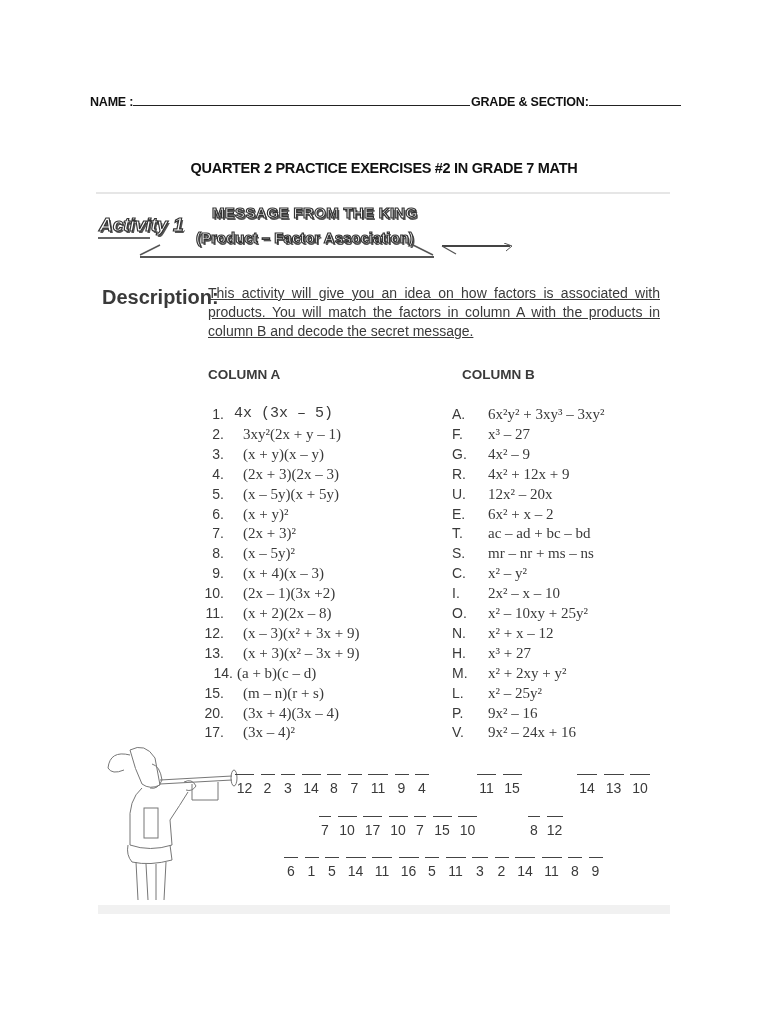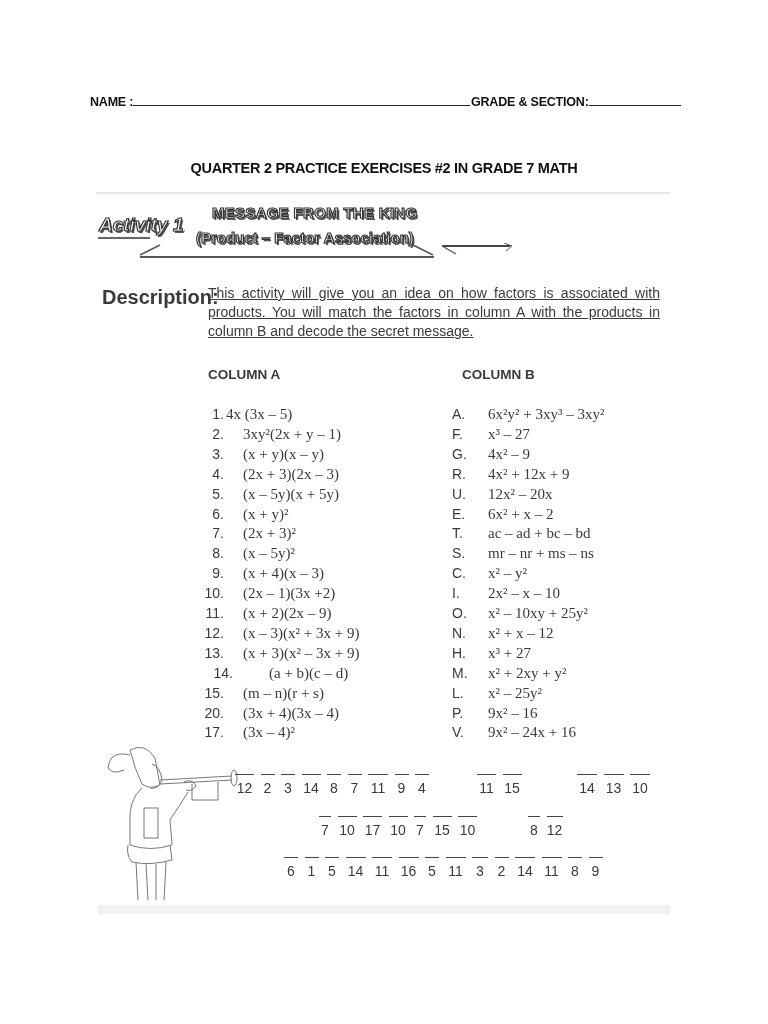--- a/index.html
+++ b/index.html
@@ -51,21 +51,21 @@
 
 <div class="abs desc-label" style="left:102px; top:286px;">Description:</div>
 <div class="abs desc-text" style="left:208px; top:284px; width:452px;text-decoration:underline;">This activity will give you an idea on how factors is associated with products. You will match the factors in column A with the products in column B and decode the secret message.</div>
 
 <div class="abs col-head" style="left:208px; top:367px;">COLUMN A</div>
 <div class="abs col-head" style="left:462px; top:367px;">COLUMN B</div>
 
 <div id="colA">
     <div class="row" style="left: 200px; top: 405px; width: 230px;">
       <span class="num" style="left: 0px; width: 24px;">1.</span>
-      <span class="expr" style="left: 26px;">4x (3x – 5)</span>
+      <span class="expr" style="left: 34px; font-family: Liberation Mono, monospace;">4x (3x – 5)</span>
     </div>
     <div class="row" style="left: 200px; top: 424.9px; width: 230px;">
       <span class="num" style="left: 0px; width: 24px;">2.</span>
       <span class="expr" style="left: 43px;">3xy²(2x + y – 1)</span>
     </div>
     <div class="row" style="left: 200px; top: 444.8px; width: 230px;">
       <span class="num" style="left: 0px; width: 24px;">3.</span>
       <span class="expr" style="left: 43px;">(x + y)(x – y)</span>
     </div>
     <div class="row" style="left: 200px; top: 464.7px; width: 230px;">
@@ -91,33 +91,33 @@
     <div class="row" style="left: 200px; top: 564.2px; width: 230px;">
       <span class="num" style="left: 0px; width: 24px;">9.</span>
       <span class="expr" style="left: 43px;">(x + 4)(x – 3)</span>
     </div>
     <div class="row" style="left: 200px; top: 584.1px; width: 230px;">
       <span class="num" style="left: 0px; width: 24px;">10.</span>
       <span class="expr" style="left: 43px;">(2x – 1)(3x +2)</span>
     </div>
     <div class="row" style="left: 200px; top: 604px; width: 230px;">
       <span class="num" style="left: 0px; width: 24px;">11.</span>
-      <span class="expr" style="left: 43px;">(x + 2)(2x – 9)</span>
+      <span class="expr" style="left: 43px;">(x + 2)(2x – 8)</span>
     </div>
     <div class="row" style="left: 200px; top: 623.9px; width: 230px;">
       <span class="num" style="left: 0px; width: 24px;">12.</span>
       <span class="expr" style="left: 43px;">(x – 3)(x² + 3x + 9)</span>
     </div>
     <div class="row" style="left: 200px; top: 643.8px; width: 230px;">
       <span class="num" style="left: 0px; width: 24px;">13.</span>
       <span class="expr" style="left: 43px;">(x + 3)(x² – 3x + 9)</span>
     </div>
     <div class="row" style="left: 200px; top: 663.7px; width: 230px; margin-left: 9px;">
       <span class="num" style="left: 0px; width: 24px;">14.</span>
-      <span class="expr" style="left: 60px; font-family: Liberation Serif, serif;">(a + b)(c – d)</span>
+      <span class="expr" style="left: 28px; font-family: Liberation Serif, serif;">(a + b)(c – d)</span>
     </div>
     <div class="row" style="left: 200px; top: 683.6px; width: 230px;">
       <span class="num" style="left: 0px; width: 24px;">15.</span>
       <span class="expr" style="left: 43px;">(m – n)(r + s)</span>
     </div>
     <div class="row" style="left: 200px; top: 703.5px; width: 230px;">
       <span class="num" style="left: 0px; width: 24px;">20.</span>
       <span class="expr" style="left: 43px;">(3x + 4)(3x – 4)</span>
     </div>
     <div class="row" style="left: 200px; top: 723.4px; width: 230px;">

